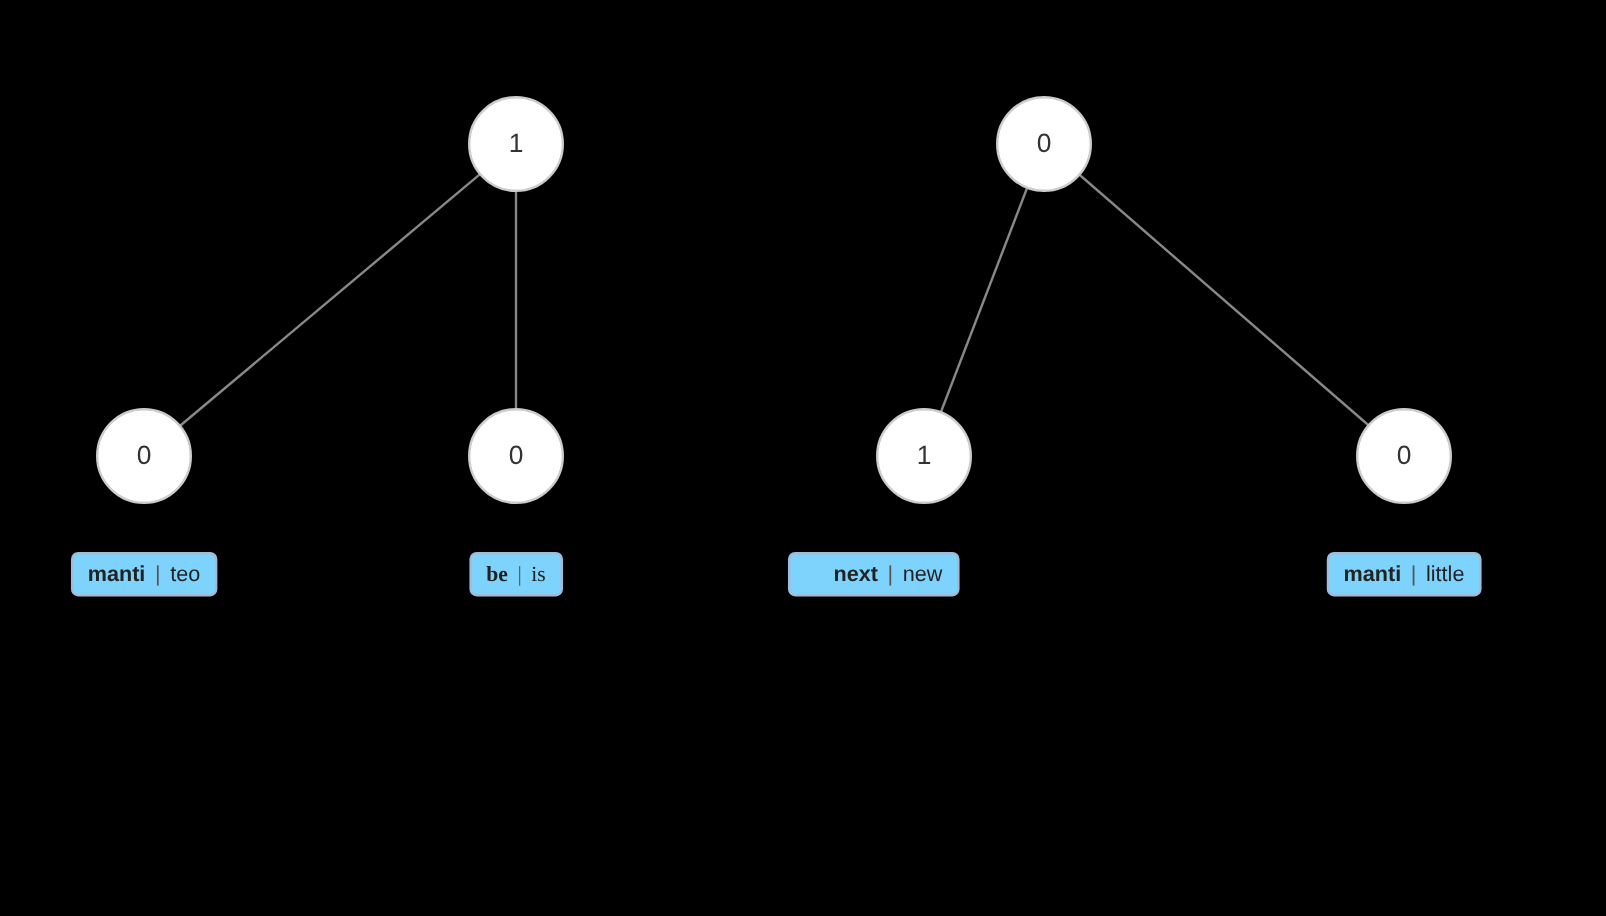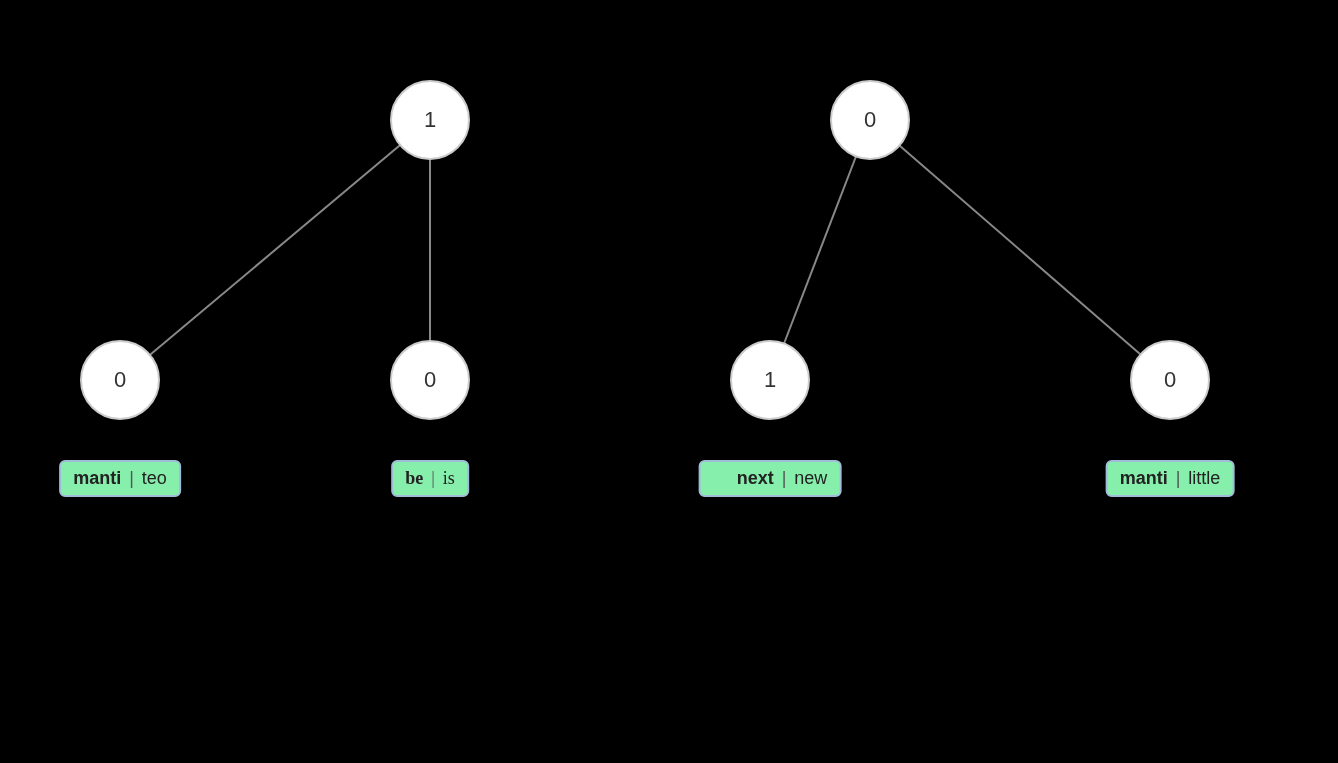--- a/index.html
+++ b/index.html
@@ -37,21 +37,21 @@
       align-items: center;
       justify-content: center;
       font-size: 22px;
       color: #333;
       transform: translate(-50%, -50%);
     }
 
     .leaf-label {
       position: absolute;
       transform: translate(-50%, 0);
-      background: #86efac;
+      background: #7dd3fc;
       border: 2px solid #a0bcd8;
       border-radius: 6px;
       padding: 6px 12px;
       font-size: 18px;
       color: #222;
       white-space: nowrap;
       display: flex;
       align-items: flex-end;
       gap: 8px;
     }
@@ -84,21 +84,21 @@
     <div class="leaf-label" style="left: 120px; top: 460px;">
       <span class="bold-word">manti</span>
       <span class="separator">|</span>
       <span>teo</span>
     </div>
     <div class="leaf-label" style="left: 430px; top: 460px; font-family: Liberation Serif, serif;">
       <span class="bold-word">be</span>
       <span class="separator">|</span>
       <span>is</span>
     </div>
-    <div class="leaf-label" style="left: 770px; top: 460px; padding-left: 36px;">
+    <div class="leaf-label" style="left: 728px; top: 460px; padding-left: 36px;">
       <span class="bold-word">next</span>
       <span class="separator">|</span>
       <span>new</span>
     </div>
     <div class="leaf-label" style="left: 1170px; top: 460px;">
       <span class="bold-word">manti</span>
       <span class="separator">|</span>
       <span>little</span>
     </div>
   </div>

